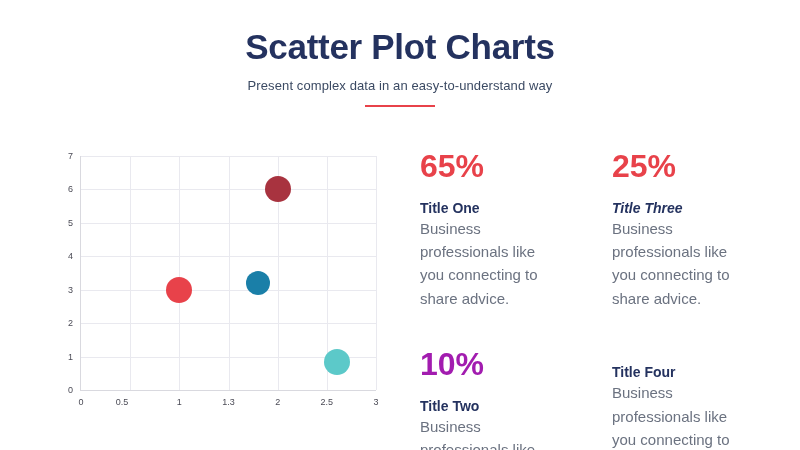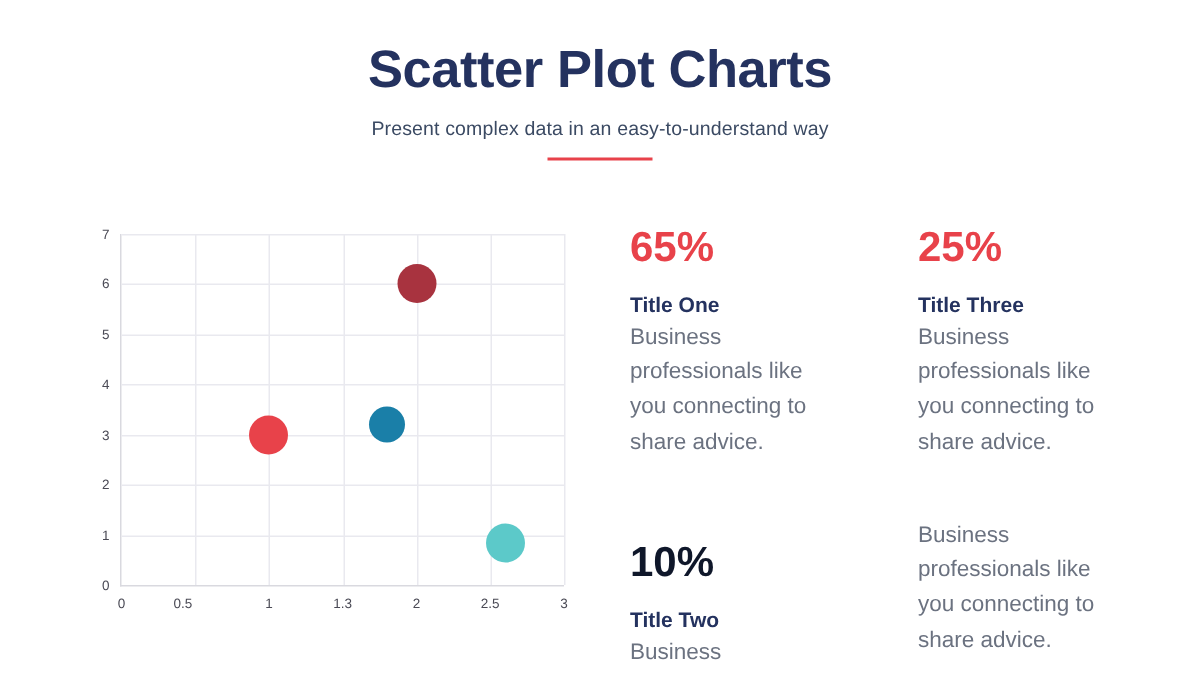--- a/index.html
+++ b/index.html
@@ -110,21 +110,21 @@
     left: 420px;
     top: 150px;
     width: 356px;
     display: grid;
     grid-template-columns: 1fr 1fr;
     grid-template-rows: auto auto;
     column-gap: 28px;
     row-gap: 38px;
   }
   .stat-pct {
-    font-size: 28px;
+    font-size: 32px;
     font-weight: bold;
     line-height: 1.05;
     margin: 0;
   }
   .stat-title {
     font-size: 14px;
     font-weight: bold;
     margin-top: 17px;
     line-height: 1.1;
   }
@@ -187,29 +187,30 @@
   <div class="stats">
 
     <div class="stat">
       <div class="stat-pct" style="color: rgb(232, 66, 74);">65%</div>
       <div class="stat-title" style="color: rgb(36, 50, 95);">Title One</div>
       <div class="stat-desc">Business professionals like you connecting to share advice.</div>
     </div>
 
     <div class="stat">
       <div class="stat-pct" style="color: rgb(232, 66, 74);">25%</div>
-      <div class="stat-title" style="color: rgb(36, 50, 95);">Title Three</div>
-      <div class="stat-desc">Business professionals like you connecting to share advice.</div>
-    </div>
-
-    <div class="stat">
-      <div class="stat-pct" style="color: #0f172a; margin-top: 16px;">10%</div>
+      <div class="stat-title" style="color: rgb(36, 50, 95); font-style: italic;">Title Three</div>
+      <div class="stat-desc">Business professionals like you connecting to share advice.</div>
+    </div>
+
+    <div class="stat">
+      <div class="stat-pct" style="color: #a21caf;">10%</div>
       <div class="stat-title" style="color: rgb(36, 50, 95);">Title Two</div>
       <div class="stat-desc">Business professionals like you connecting to share advice.</div>
     </div>
 
     <div class="stat">
+      <div class="stat-title" style="color: rgb(36, 50, 95);">Title Four</div>
       <div class="stat-desc">Business professionals like you connecting to share advice.</div>
     </div>
 
   </div>
 
 </div>
 
 </body></html>

